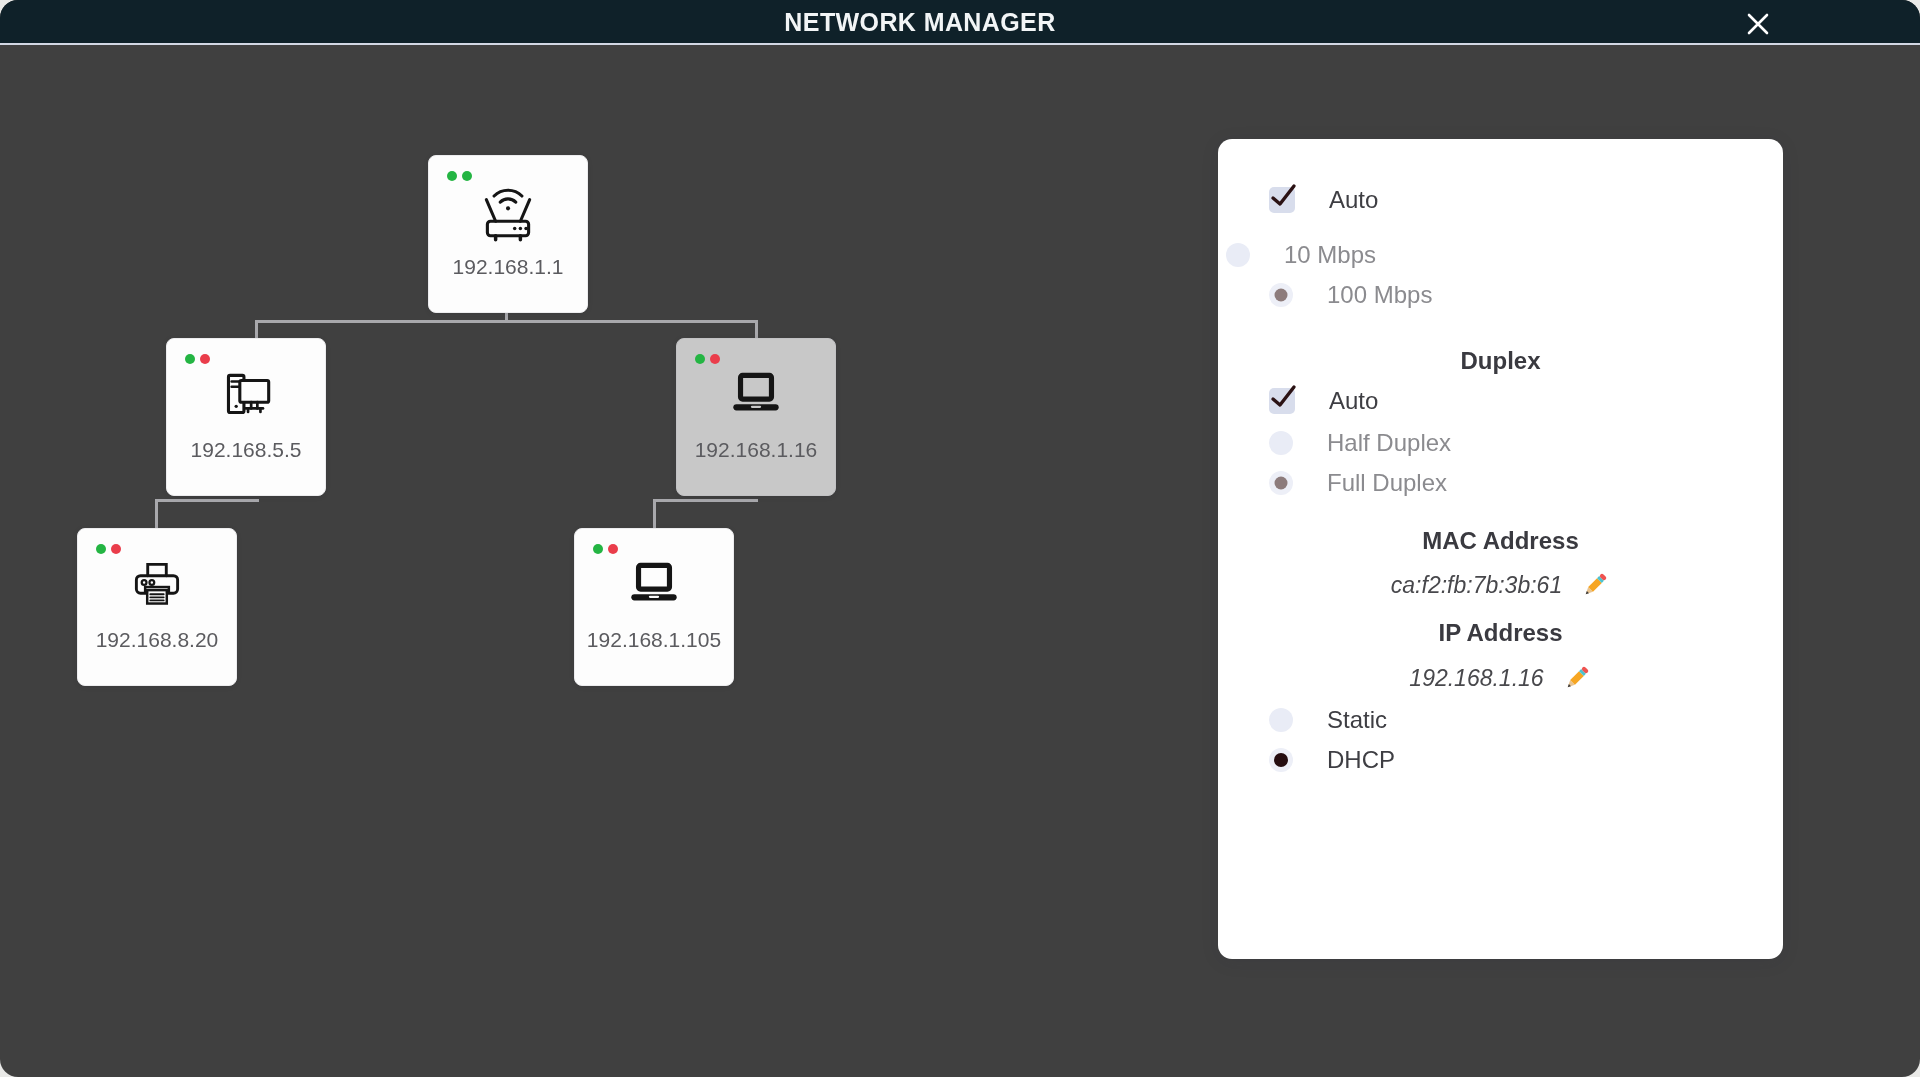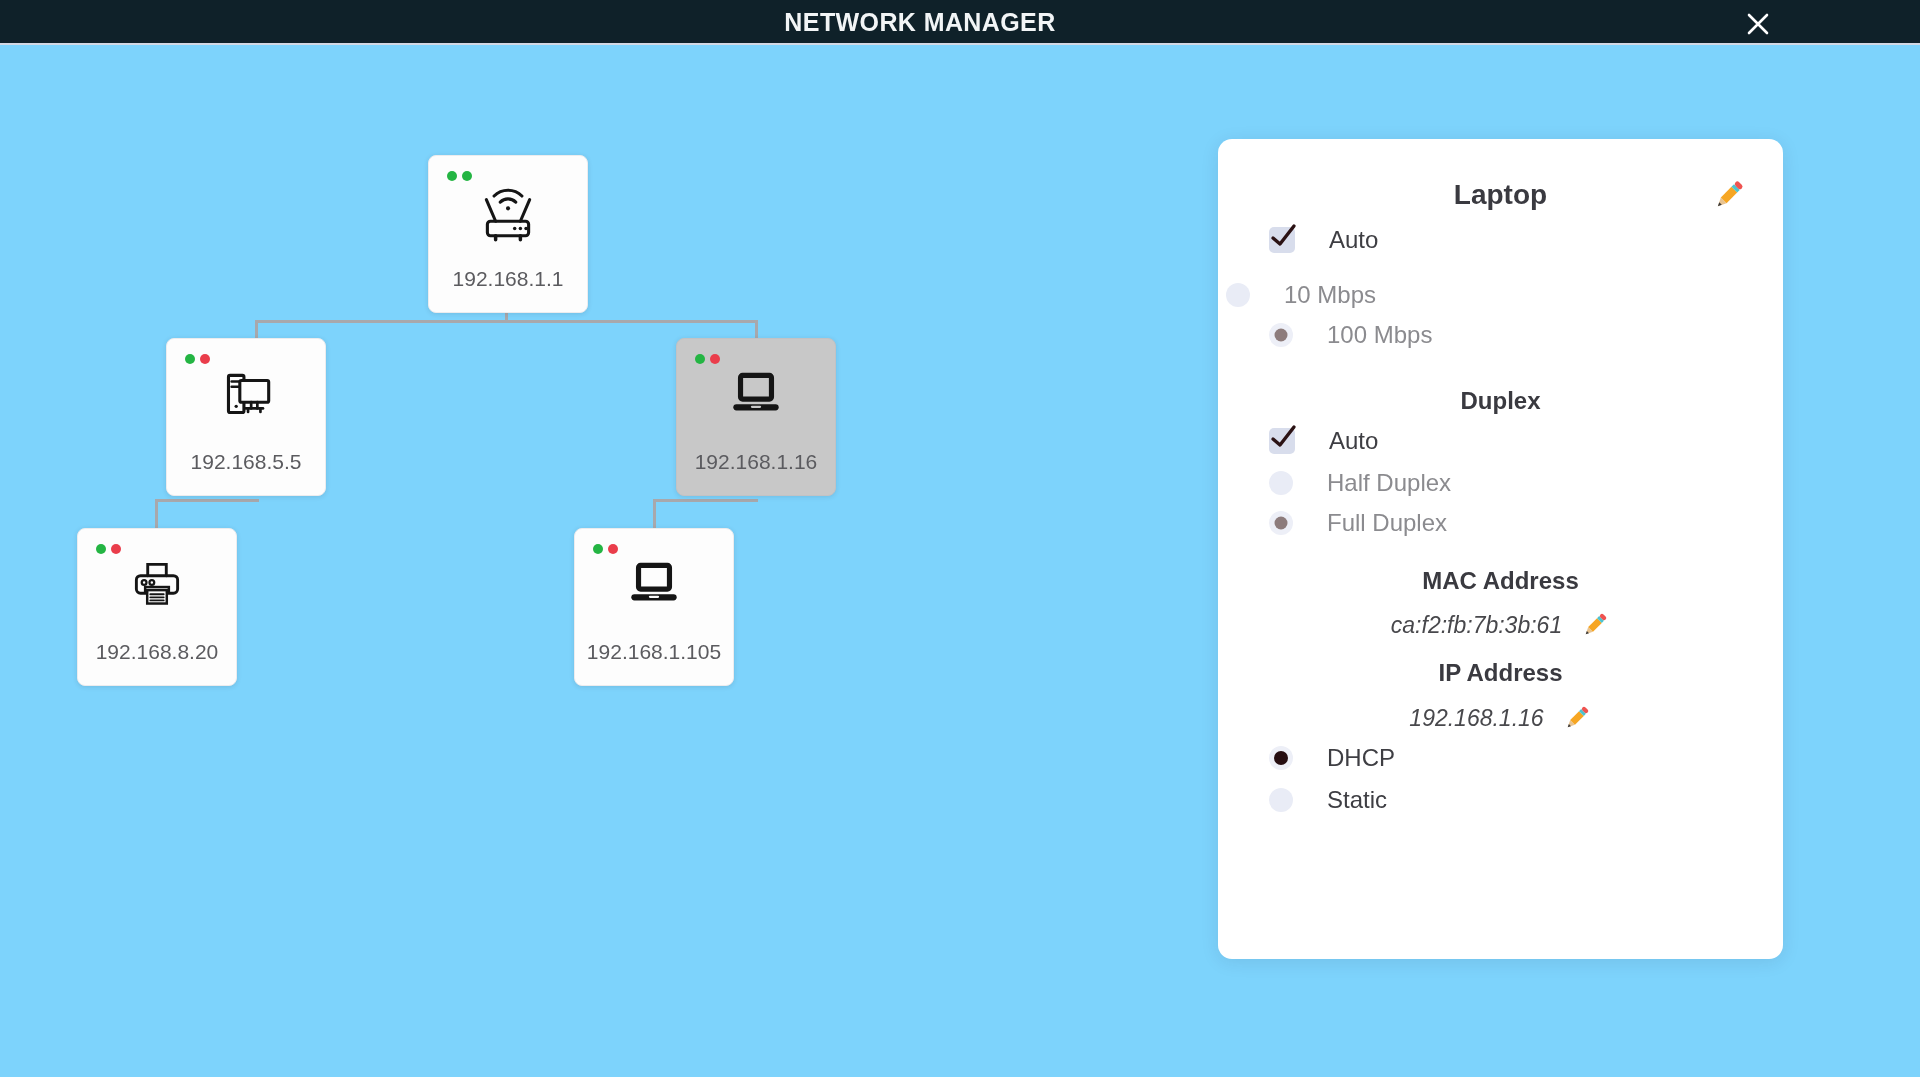--- a/index.html
+++ b/index.html
@@ -1,17 +1,17 @@
 <!DOCTYPE html>
 <html><head>
 <meta charset="utf-8">
 <style>
   html,body{margin:0;padding:0;}
   body{font-family:"Liberation Sans", sans-serif; background:#e9e9e7;}
-  #app{position:relative;width:1920px;height:1077px;background:#7dd3fc;overflow:hidden;}
+  #app{position:relative;width:1920px;height:1077px;background:#404040;overflow:hidden;border-radius:18px;}
 
   
   .header{position:absolute;left:0;top:0;width:100%;height:45px;background:#0f2129;
           border-bottom:2px solid #d2d8e4;box-sizing:border-box;}
   .header-title{position:absolute;left:0;right:80px;top:0;height:45px;display:flex;
           align-items:center;justify-content:center;color:#f2f5f6;font-size:25px;
           font-weight:700;letter-spacing:.4px;}
   .close-btn{position:absolute;right:146px;top:8px;width:32px;height:32px;cursor:pointer;
           display:flex;align-items:center;justify-content:center;}
 
@@ -19,21 +19,21 @@
   .node{position:absolute;width:160px;height:158px;background:#fdfdfd;border:1px solid #ececee;
         border-radius:8px;box-shadow:0 1px 5px rgba(30,30,40,.12);box-sizing:border-box;
         display:flex;flex-direction:column;align-items:center;cursor:pointer;}
   .node.selected{background:#c8c8c8;border-color:#c2c2c4;}
   .dots{position:absolute;left:18px;top:15px;display:flex;gap:5px;}
   .dot{width:10px;height:10px;border-radius:50%;}
   .dot.green{background:#24b543;}
   .dot.red{background:#ea3d4b;}
   .nicon{margin-top:24px;width:66px;height:66px;}
   .nicon svg{width:66px;height:66px;}
-  .nlabel{margin-top:21px;font-size:21px;color:#5b5b5f;}
+  .nlabel{margin-top:9px;font-size:21px;color:#5b5b5f;}
   .node.selected .notch{fill:#c8c8c8;}
   .node .notch{fill:#fdfdfd;}
 
   
   .cline{position:absolute;background:#a8a8ac;}
 
   
   .panel{position:absolute;left:1218px;top:139px;width:565px;height:820px;background:#ffffff;
          border-radius:14px;box-shadow:0 3px 18px rgba(27,31,59,.10);box-sizing:border-box;
          padding-top:36px;}
@@ -184,34 +184,20 @@
           <rect x="10" y="40" width="44" height="6" rx="3" fill="#151515"></rect>
           <rect class="notch" x="27" y="41.4" width="10" height="2.2" rx="1.1"></rect>
         </svg>
       </div>
       <div class="nlabel">192.168.1.105</div>
     </div>
   </div>
 
   <div class="panel">
 
-    <div class="p-title-row">
-      <div class="p-title">Laptop</div>
-      <div class="edit-btn title-edit">
-        <svg viewBox="0 0 24 24">
-          <g transform="rotate(-45 12 12)">
-            <polygon points="1.5,12 7,9.3 7,14.7" fill="#e8c390"></polygon>
-            <polygon points="1.5,12 4,10.8 4,13.2" fill="#3a3a3a"></polygon>
-            <rect x="7" y="9.3" width="10" height="5.4" fill="#f6a623"></rect>
-            <rect x="17" y="9.3" width="2.4" height="5.4" fill="#4ec3cf"></rect>
-            <rect x="19.4" y="9.1" width="3.4" height="5.8" rx="1.7" fill="#ef5350"></rect>
-          </g>
-        </svg>
-      </div>
-    </div>
 
 
     <div class="opt-row mt5">
       <div class="checkbox checked">
         <svg viewBox="0 0 30 30">
           <polyline points="5,16 12,22 26,4" fill="none" stroke="#2b1214" stroke-width="3.4" stroke-linecap="round" stroke-linejoin="round"></polyline>
         </svg>
       </div>
       <div class="opt-label">Auto</div>
     </div>
@@ -267,23 +253,23 @@
             <polygon points="1.5,12 7,9.3 7,14.7" fill="#e8c390"></polygon>
             <polygon points="1.5,12 4,10.8 4,13.2" fill="#3a3a3a"></polygon>
             <rect x="7" y="9.3" width="10" height="5.4" fill="#f6a623"></rect>
             <rect x="17" y="9.3" width="2.4" height="5.4" fill="#4ec3cf"></rect>
             <rect x="19.4" y="9.1" width="3.4" height="5.8" rx="1.7" fill="#ef5350"></rect>
           </g>
         </svg>
       </div>
     </div>
 
-    <div class="opt-row">
-      <div class="radio selected-strong"></div>
-      <div class="opt-label">DHCP</div>
-    </div>
     <div class="opt-row mt2">
       <div class="radio unselected"></div>
       <div class="opt-label">Static</div>
     </div>
+    <div class="opt-row">
+      <div class="radio selected-strong"></div>
+      <div class="opt-label">DHCP</div>
+    </div>
 
   </div>
 </div>
 
 </body></html>

